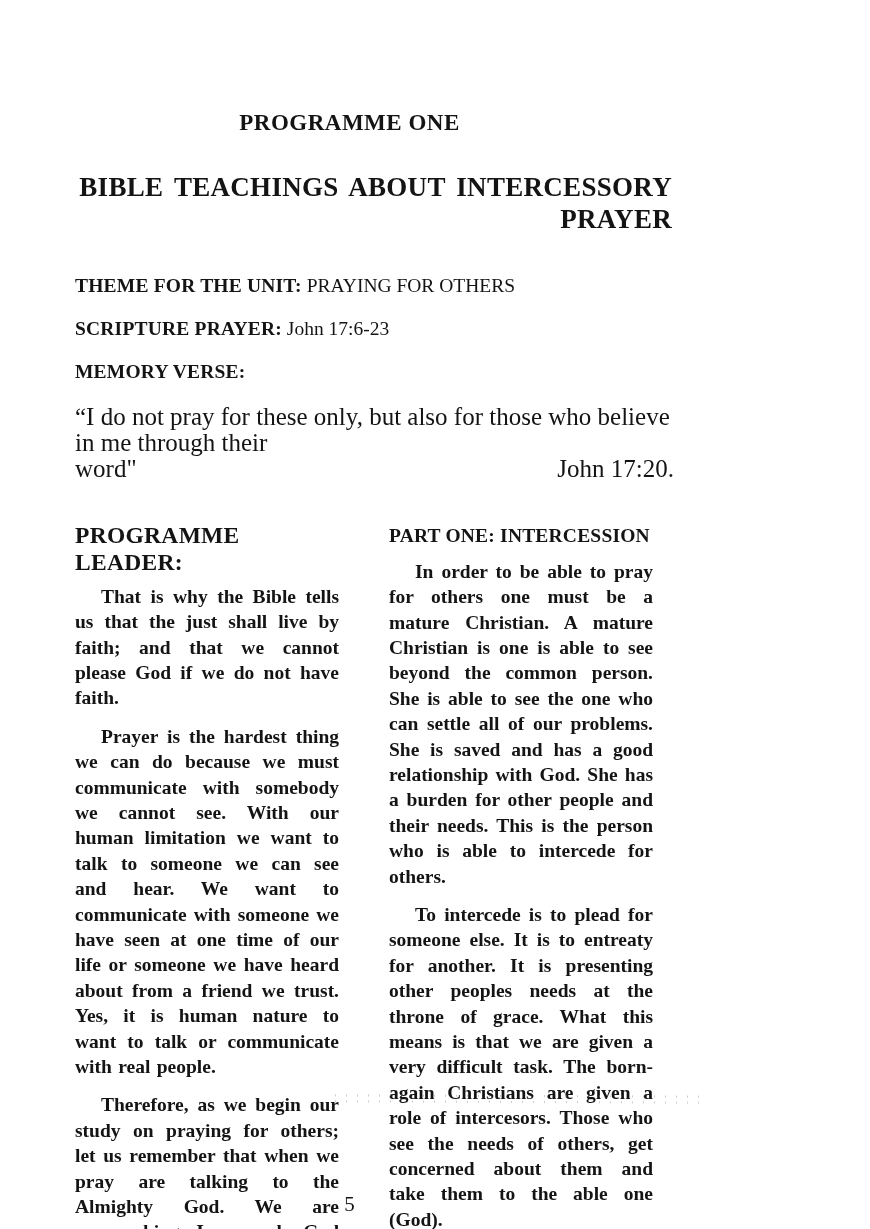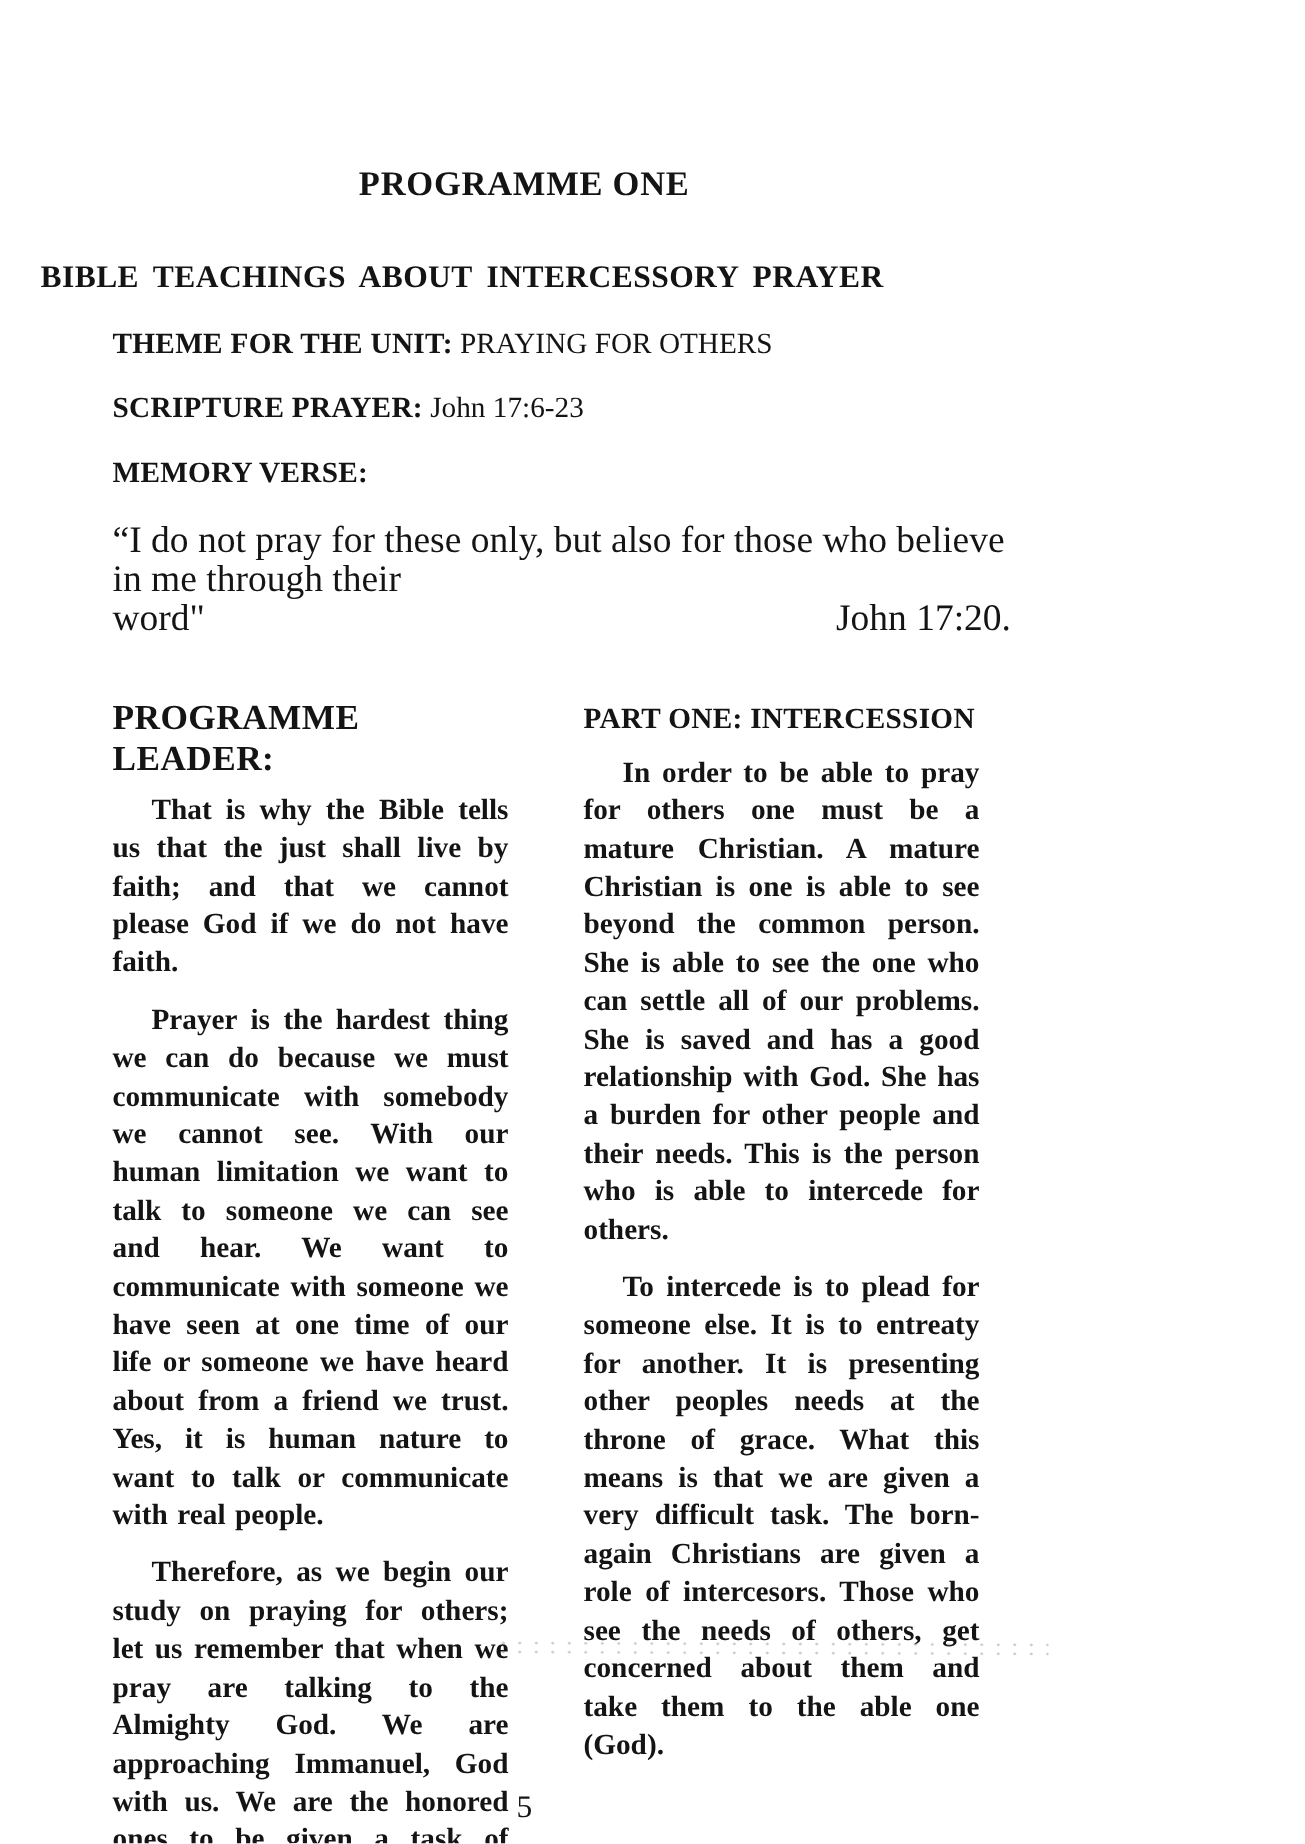--- a/index.html
+++ b/index.html
@@ -15,29 +15,29 @@
   .kicker {
     margin-top: 110px;
     text-align: center;
     font-weight: bold;
     font-size: 23px;
     letter-spacing: 0.5px;
   }
   .title {
     max-width: 645px;
     margin: 36px auto 0 auto;
-    text-align: left;
+    text-align: right;
     font-weight: bold;
-    font-size: 21px;
+    font-size: 27px;
     line-height: 1.18;
     letter-spacing: 0.3px;
     word-spacing: 4px;
   }
   .meta {
-    margin: 22px 55px 0 75px;
+    margin: 39px 55px 0 75px;
     font-size: 19.5px;
   }
   .meta-line { margin: 0 0 21px 0; }
   .meta-label { font-weight: bold; letter-spacing: 0.2px; }
   .meta-value { font-weight: normal; }
   .verse {
     margin: 6px 25px 0 75px;
     font-size: 25px;
     line-height: 26px;
   }

